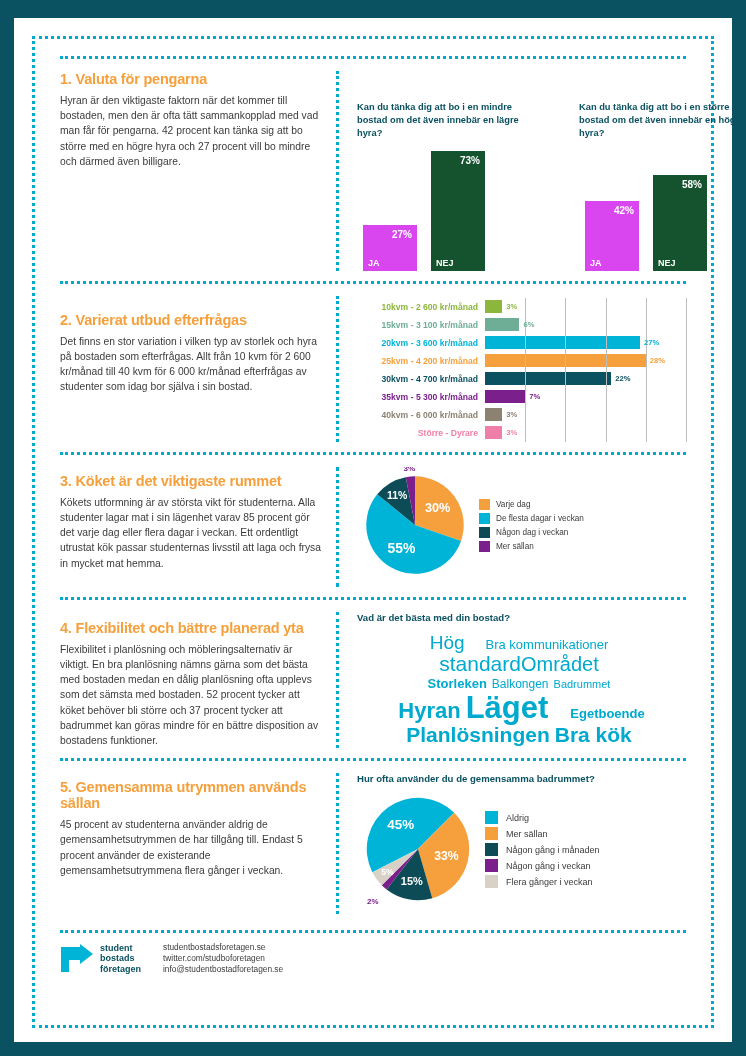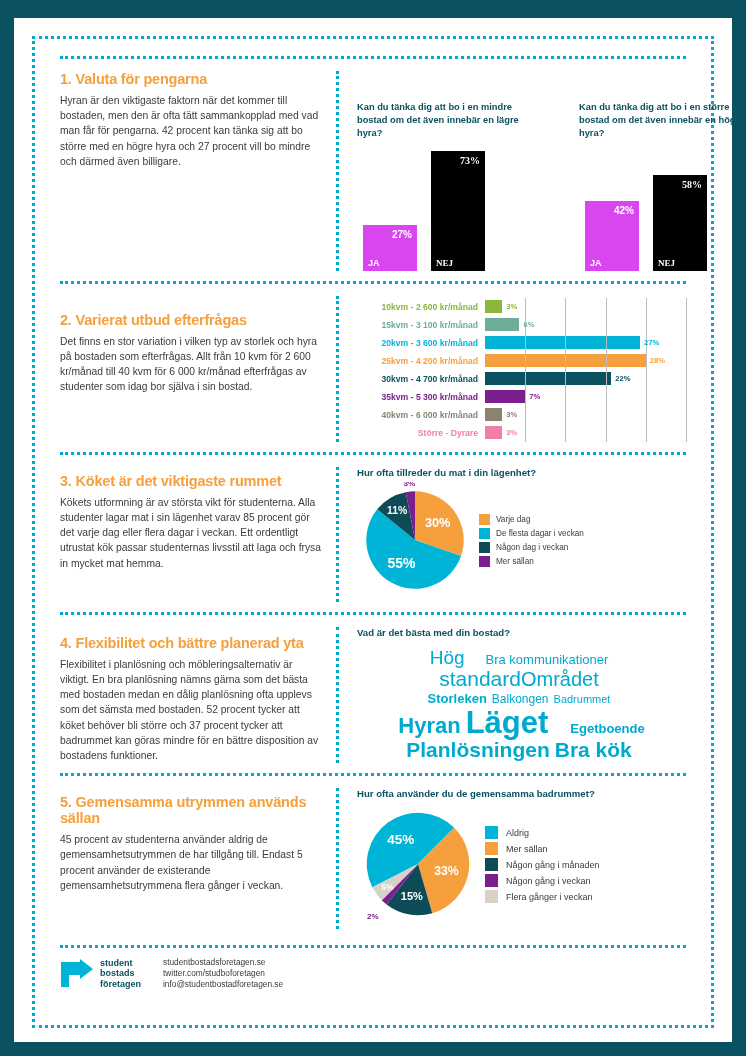--- a/index.html
+++ b/index.html
@@ -54,21 +54,21 @@
   .vbar { width: 54px; position: relative; }
   .vbar .pct {
     position: absolute; top: 4px; right: 5px;
     color: #fff; font-size: 10px; font-weight: bold;
   }
   .vbar .lbl {
     position: absolute; bottom: 3px; left: 5px;
     color: #fff; font-size: 9px; font-weight: bold;
   }
   .vbar.ja { background: #d946ef; }
-  .vbar.nej { background: #000000; font-family: Liberation Serif, serif; }
+  .vbar.nej { background: #14532d; }
 
   
   .hbar-rows { margin-top: 2px; }
   .hbar-row { display: flex; align-items: center; height: 18px; }
   .hbar-lbl {
     width: 128px; text-align: right; padding-right: 7px;
     font-size: 8.6px; font-weight: bold; white-space: nowrap;
   }
   .hbar-track { position: relative; flex: 1 1 auto; height: 100%; }
   .hbar-fill { height: 13px; margin-top: 2.5px; }
@@ -270,21 +270,20 @@
       </div>
     </div>
     <div class="hr-dot"></div>
 
     <div class="section">
       <div class="col-left" style="padding-top:6px">
         <div class="sec-h">3. Köket är det viktigaste rummet</div>
         <div class="sec-p">Kökets utformning är av största vikt för studenterna. Alla studenter lagar mat i sin lägenhet varav 85 procent gör det varje dag eller flera dagar i veckan. Ett ordentligt utrustat kök passar studenternas livsstil att laga och frysa in mycket mat hemma.</div>
       </div>
       <div class="col-right">
-        <div class="chart-title">Hur ofta tillreder du mat i din lägenhet?</div>
         <div class="pie-wrap">
           <div id="pie3"><svg width="116" height="116" viewBox="0 0 100 100">
                 <path d="M 50 50 L 50 8 A 42 42 0 0 1 89.69003438601607 63.73685445933171 Z" fill="#f5a03c"></path>
                 <text x="69.54982284920806" y="39.078634170291245" text-anchor="middle" font-size="11" font-weight="bold" font-family="&quot;Liberation Sans&quot;, sans-serif" fill="#ffffff">30%</text>
                 <path d="M 50 50 L 89.69003438601607 63.73685445933171 A 42 42 0 1 1 17.4018484997462 23.51678798245007 Z" fill="#00b4d8"></path>
                 <text x="38.331278333588756" y="73.97238504967484" text-anchor="middle" font-size="12" font-weight="bold" font-family="&quot;Liberation Sans&quot;, sans-serif" fill="#ffffff">55%</text>
                 <path d="M 50 50 L 17.4018484997462 23.51678798245007 A 42 42 0 0 1 42.05144773686279 8.758994714966313 Z" fill="#0d4c56"></path>
                 <text x="34.58967825279781" y="27.26049760295069" text-anchor="middle" font-size="9" font-weight="bold" font-family="&quot;Liberation Sans&quot;, sans-serif" fill="#ffffff">11%</text>
                 <path d="M 50 50 L 42.05144773686279 8.758994714966313 A 42 42 0 0 1 50.00000000000003 8 Z" fill="#7b1f8c"></path>
                 <text x="45.247197834790875" y="3.2264038713457737" text-anchor="middle" font-size="7" font-weight="bold" font-family="&quot;Liberation Sans&quot;, sans-serif" fill="#7b1f8c">3%</text>

